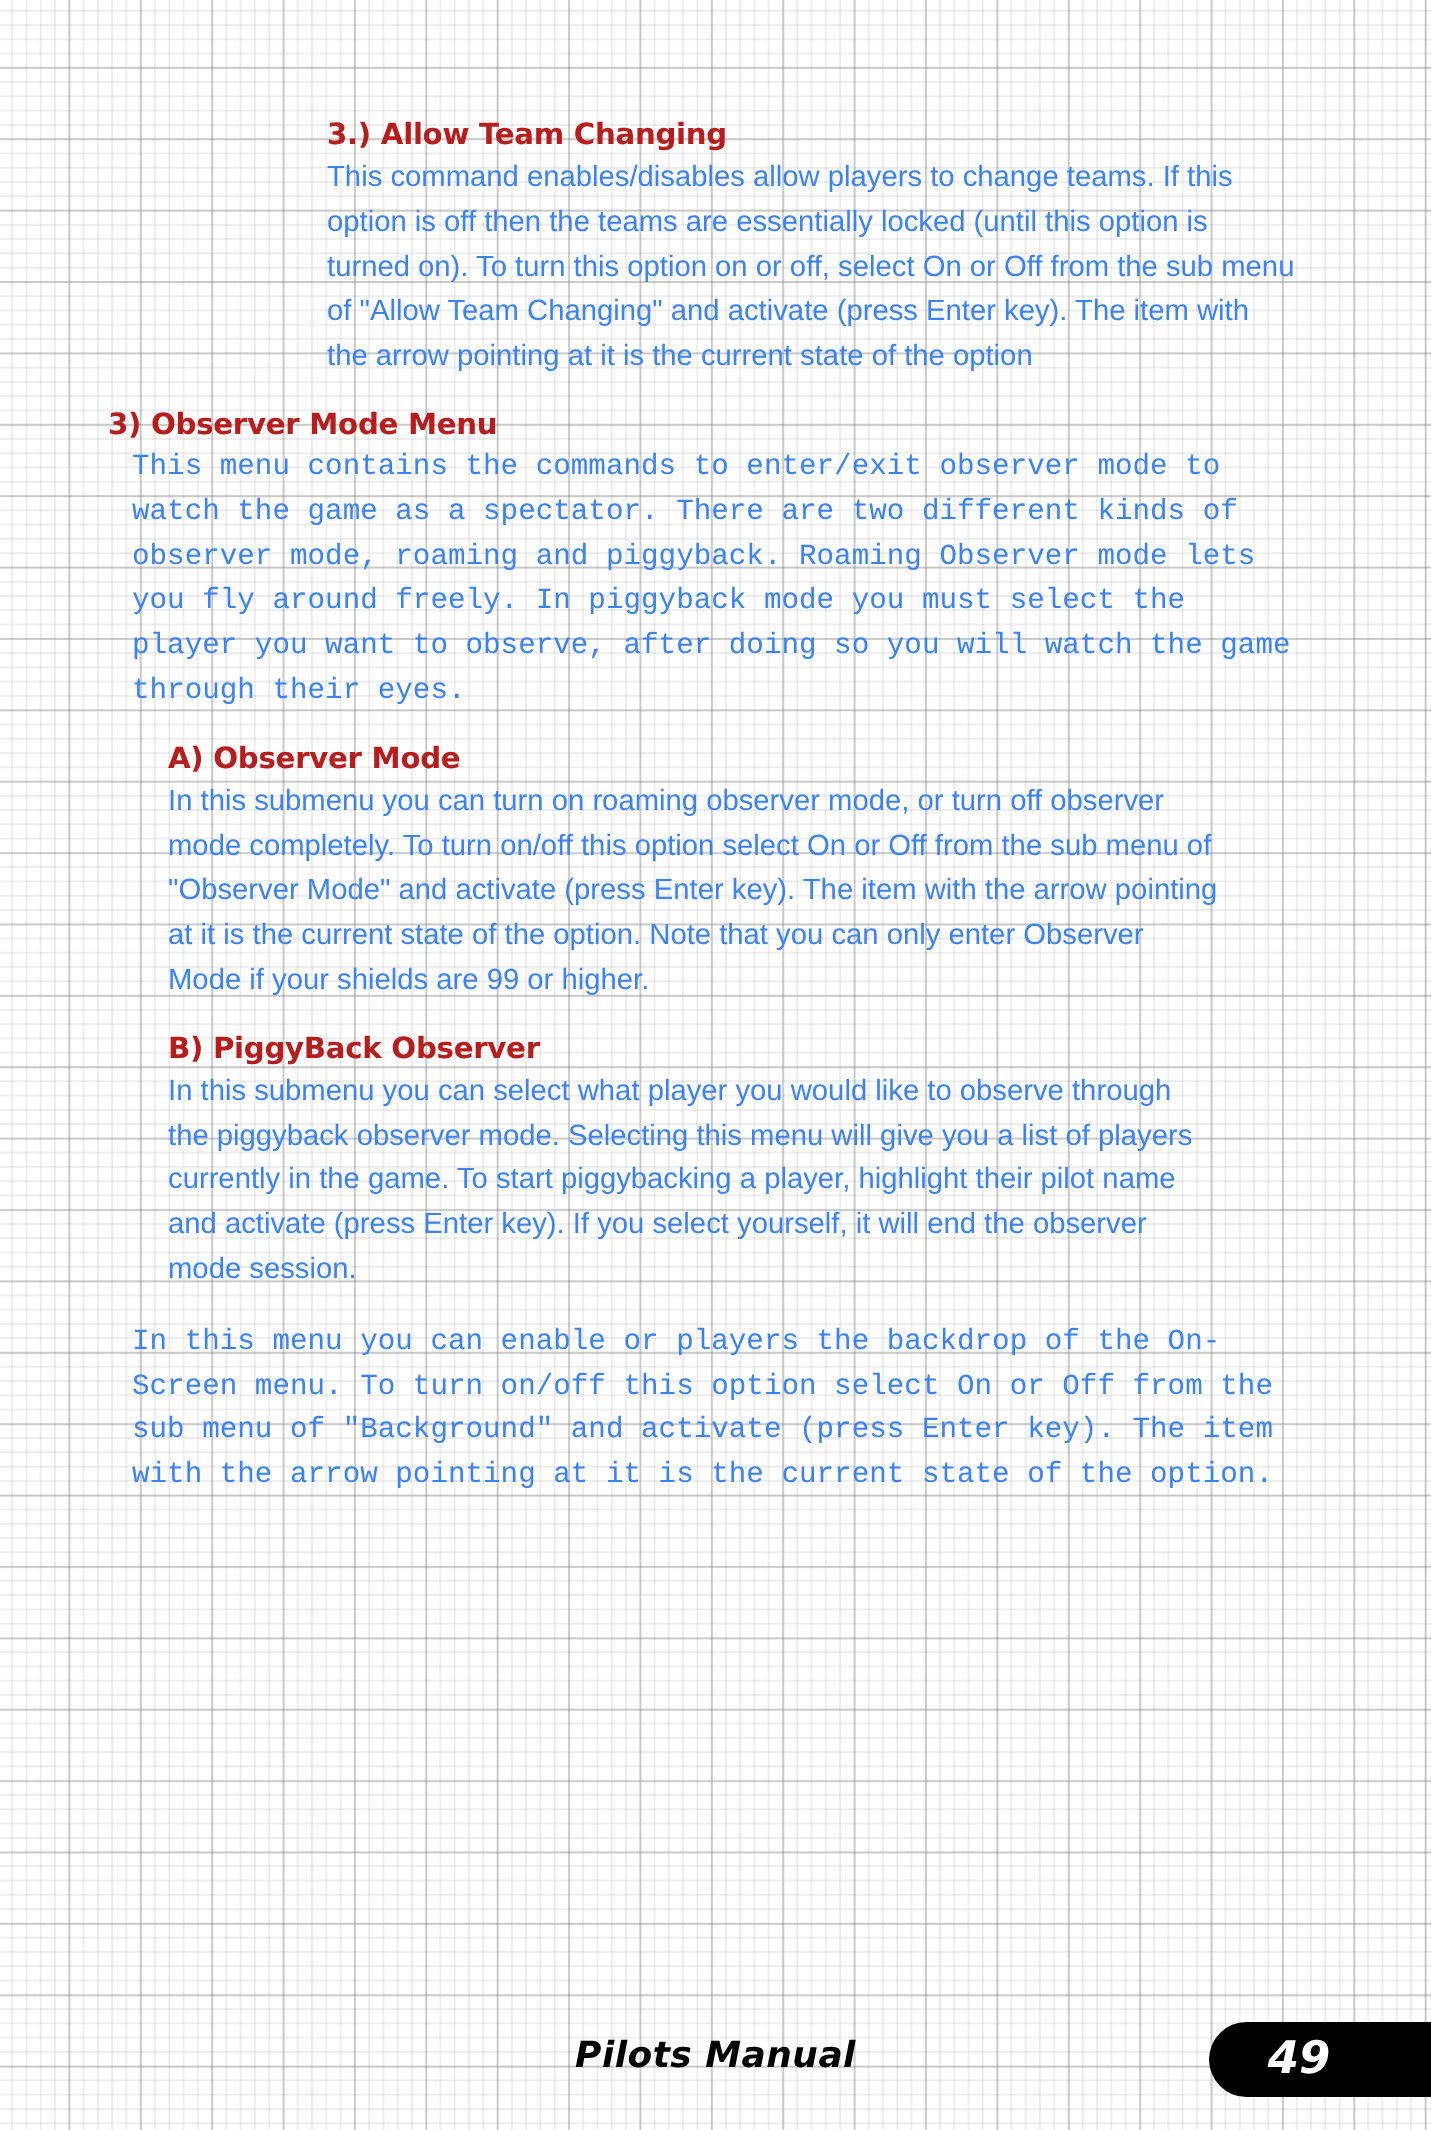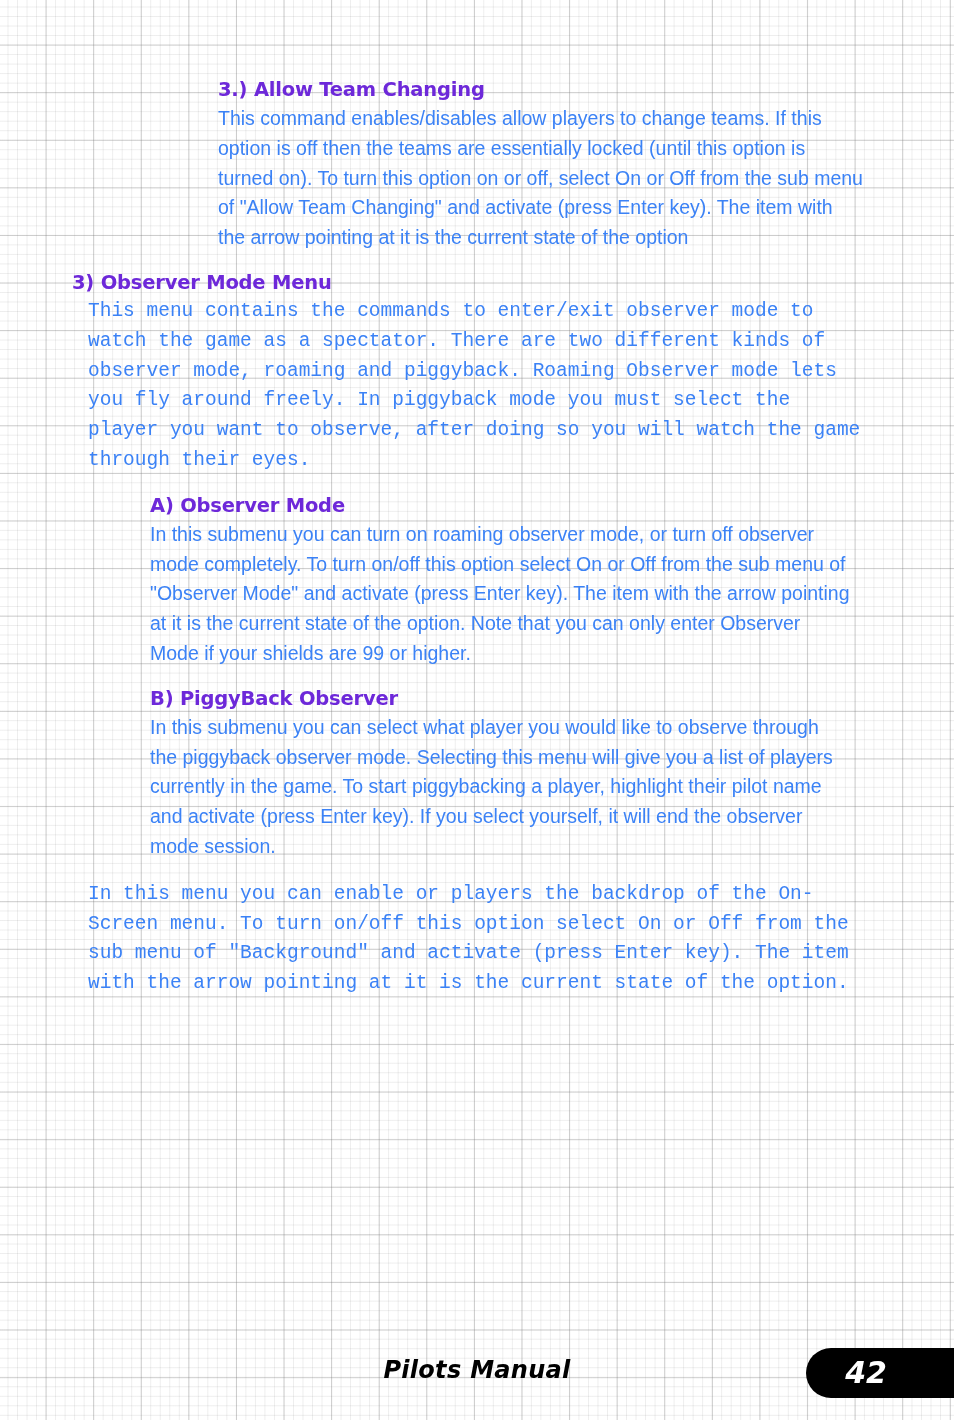--- a/index.html
+++ b/index.html
@@ -49,21 +49,21 @@
     left: 68px;
     top: 78px;
     width: 800px;
   }
 
   h3.sec-head {
     font-size: 19.5px;
     font-weight: bold;
     margin: 0 0 3px 0;
     letter-spacing: -0.2px;
-    color: #6d28d9;
+    color: #b91c1c;
     font-family: "DejaVu Sans", sans-serif;
   }
 
   p.para {
     font-size: 19.5px;
     line-height: 29.8px;
     margin: 0;
     color: #3b82f6;
     font-family: "Liberation Sans", sans-serif;
   }
@@ -78,21 +78,21 @@
   }
   .indent-1 p.para { width: 645px; }
 
   .indent-0 {
     margin-left: 4px;
     width: 790px;
   }
   .indent-0 p.para { margin-left: 16px; width: 778px; font-family: Liberation Mono, monospace; }
 
   .indent-sub {
-    margin-left: 82px;
+    margin-left: 44px;
     width: 716px;
   }
   .indent-sub p.para { width: 700px; }
 
   
   .footer {
     position: absolute;
     left: 0;
     top: 1348px;
     width: 847px;
@@ -166,16 +166,16 @@
 
     <div class="block indent-0">
       <p class="para">In this menu you can enable or players the backdrop of the On-Screen menu. To turn on/off this option select On or Off from the sub menu of "Background" and activate (press Enter key). The item with the arrow pointing at it is the current state of the option.</p>
     </div>
 
   </div>
 
   <div class="footer">
     <div class="footer-title">Pilots Manual</div>
     <div class="page-tab"></div>
-    <div class="page-num">42</div>
+    <div class="page-num">49</div>
   </div>
 
 </div>
 
 </body></html>

